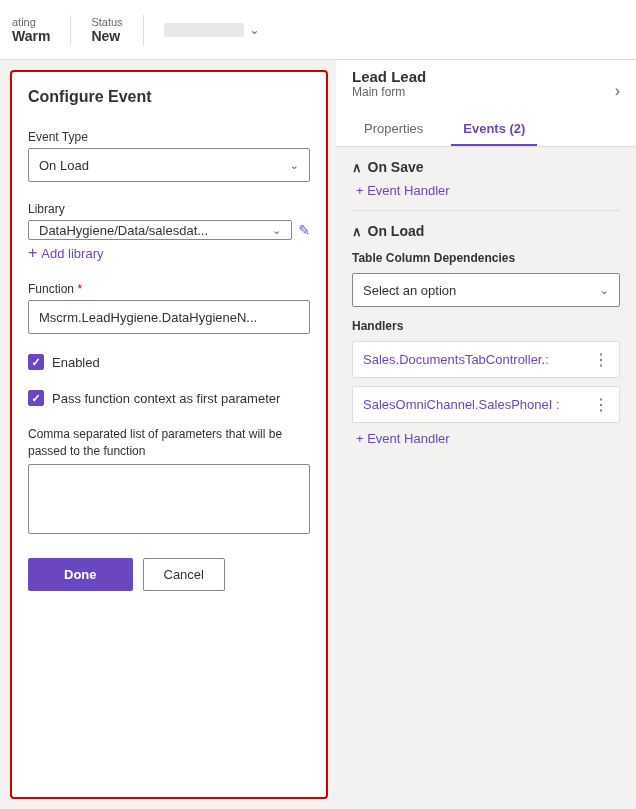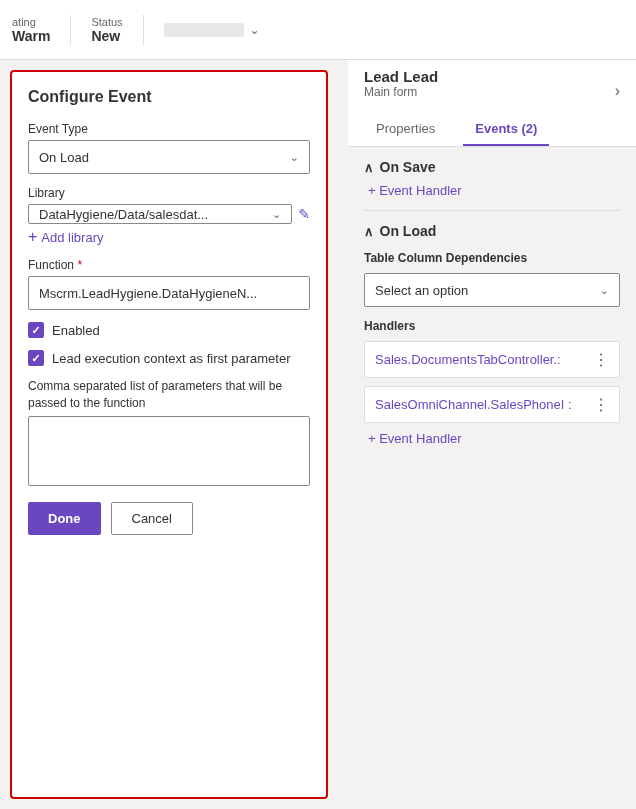--- a/index.html
+++ b/index.html
@@ -68,25 +68,25 @@
       flex: 1;
       overflow: hidden;
     }
 
     
     .left-panel {
       width: 318px;
       background: #fff;
       border: 2px solid #d00000;
       border-radius: 4px;
-      margin: 10px 20px 10px 10px;
+      margin: 10px 8px 10px 10px;
       padding: 16px;
       display: flex;
       flex-direction: column;
-      gap: 12px;
+      gap: 20px;
       overflow-y: auto;
     }
 
     .configure-title {
       font-size: 16px;
       font-weight: 600;
       color: #333;
       margin-bottom: 4px;
     }
 
@@ -216,21 +216,21 @@
     .button-row {
       display: flex;
       gap: 10px;
       margin-top: 4px;
     }
     .btn-done {
       background: #6b46c1;
       color: #fff;
       border: none;
       border-radius: 2px;
-      padding: 8px 20px;
+      padding: 8px 36px;
       font-size: 13px;
       font-weight: 600;
       cursor: pointer;
     }
     .btn-cancel {
       background: #fff;
       color: #333;
       border: 1px solid #8a8886;
       border-radius: 2px;
       padding: 8px 20px;
@@ -424,21 +424,21 @@
       <div class="checkbox-custom">
         <span class="checkmark">✓</span>
       </div>
       <span class="checkbox-label">Enabled</span>
     </div>
 
     <div class="checkbox-row">
       <div class="checkbox-custom">
         <span class="checkmark">✓</span>
       </div>
-      <span class="checkbox-label">Lead execution context as first parameter</span>
+      <span class="checkbox-label">Pass function context as first parameter</span>
     </div>
 
     <div class="form-group">
       <span class="params-label">Comma separated list of parameters that will be passed to the function</span>
       <textarea class="params-textarea" style=""></textarea>
     </div>
 
     <div class="button-row">
       <button class="btn-done">Done</button>
       <button class="btn-cancel">Cancel</button>

